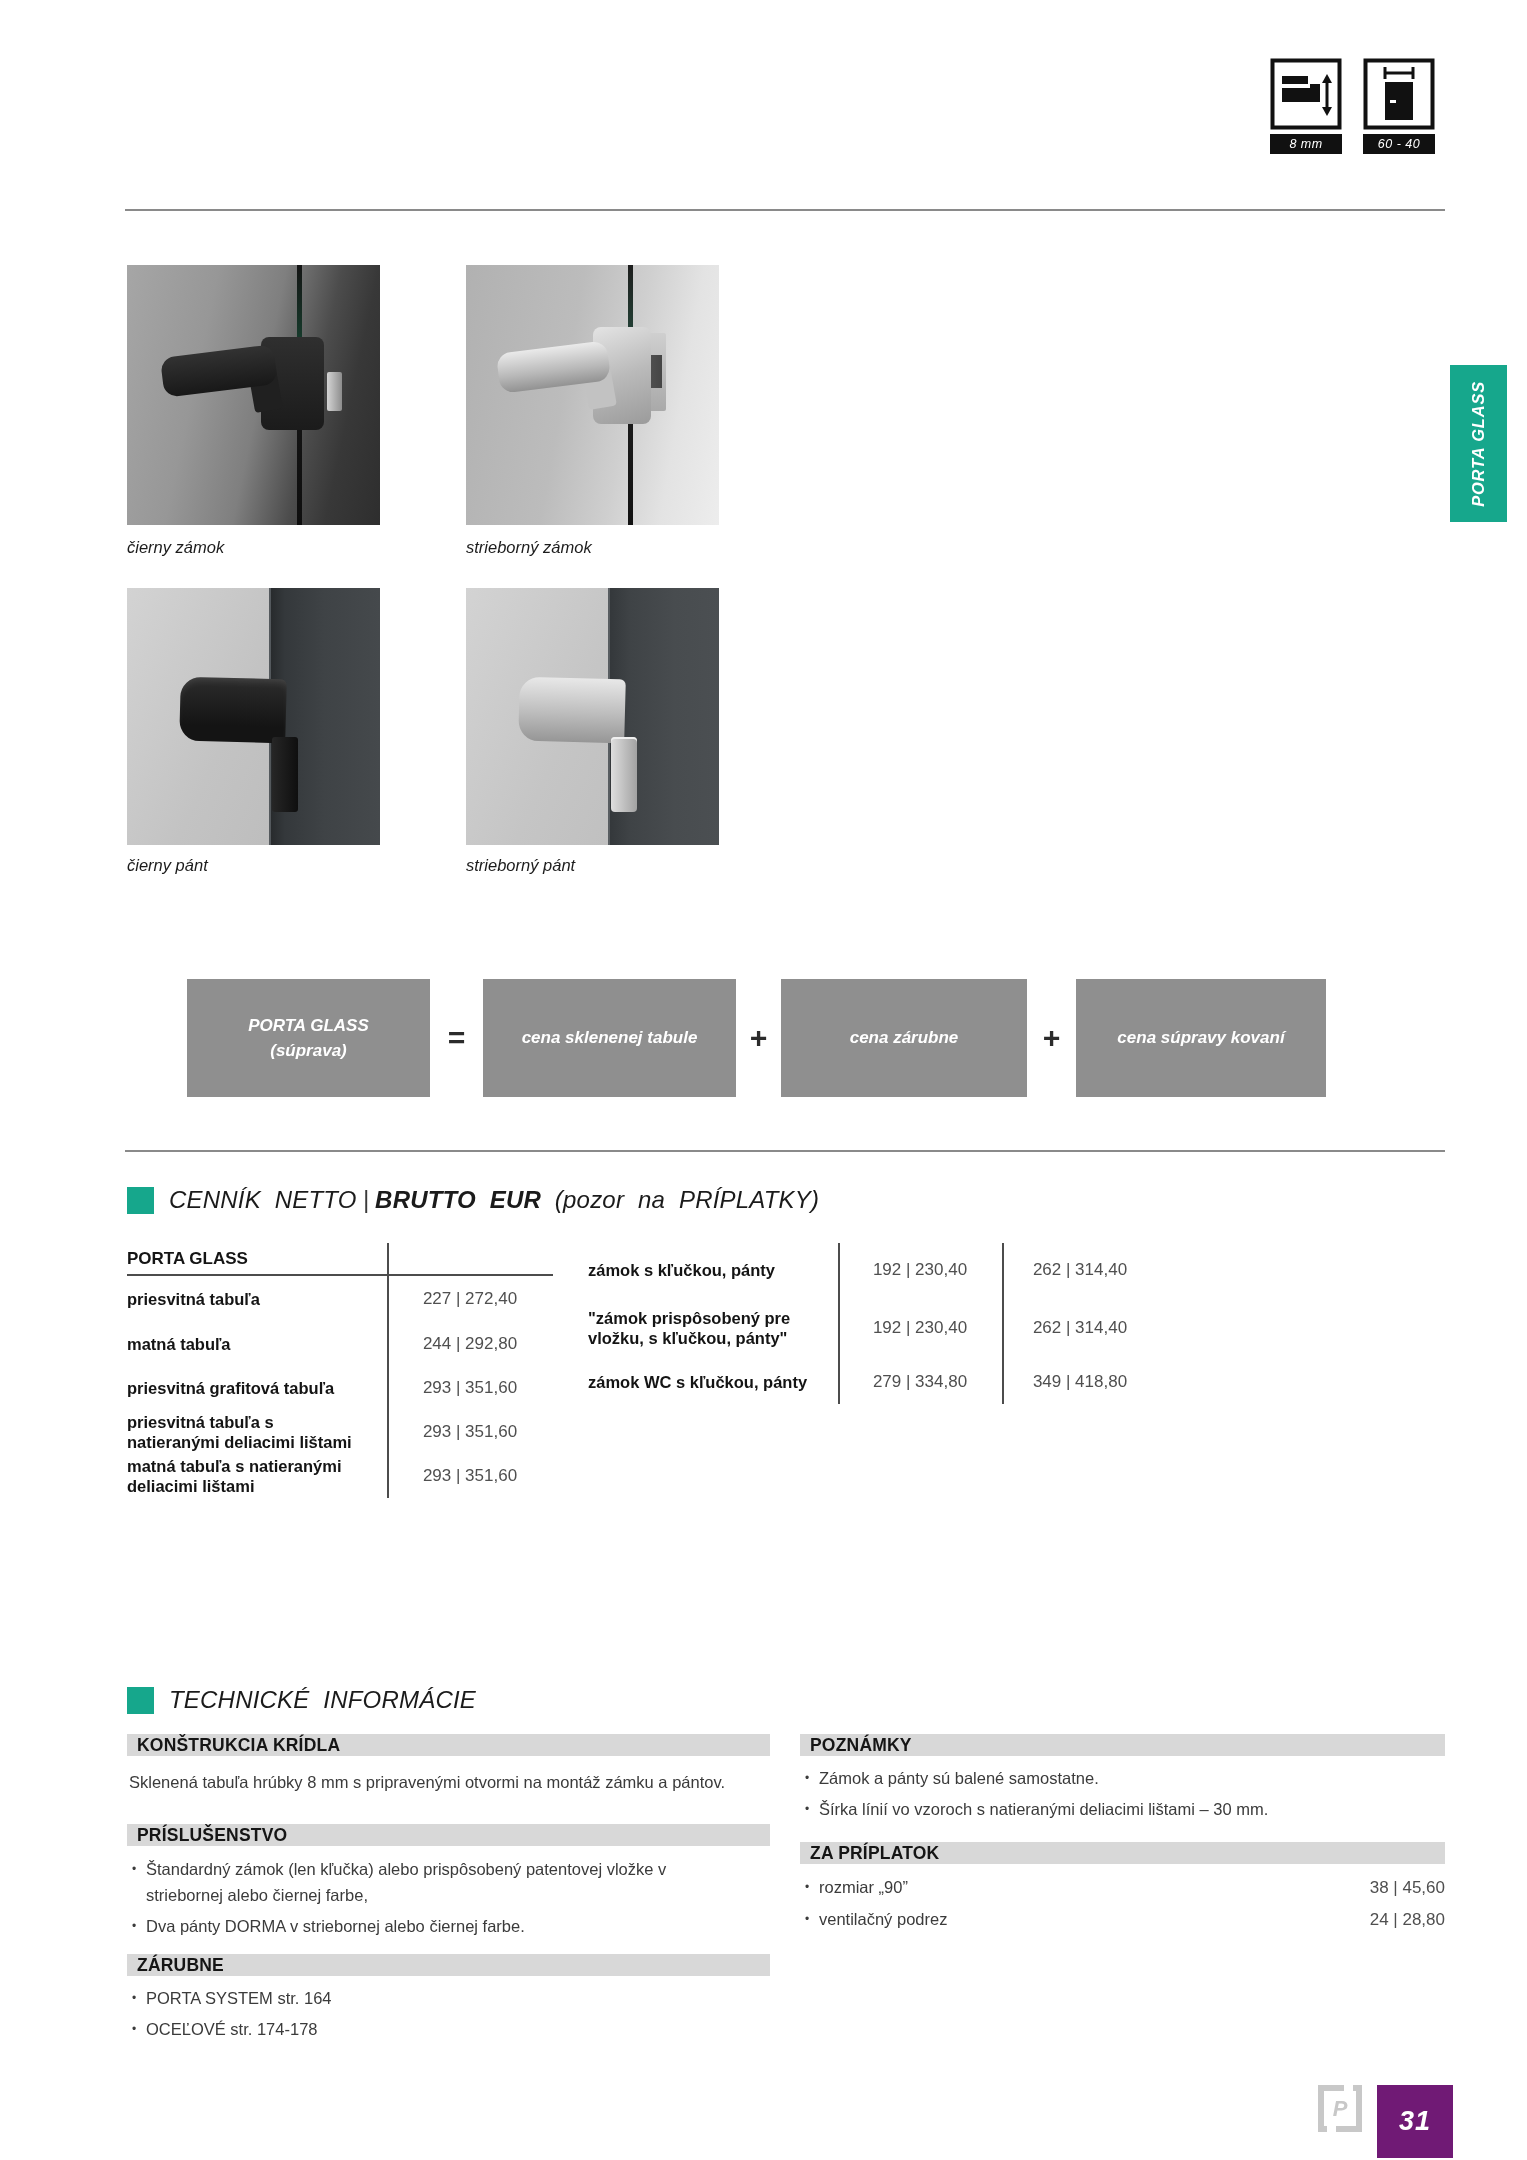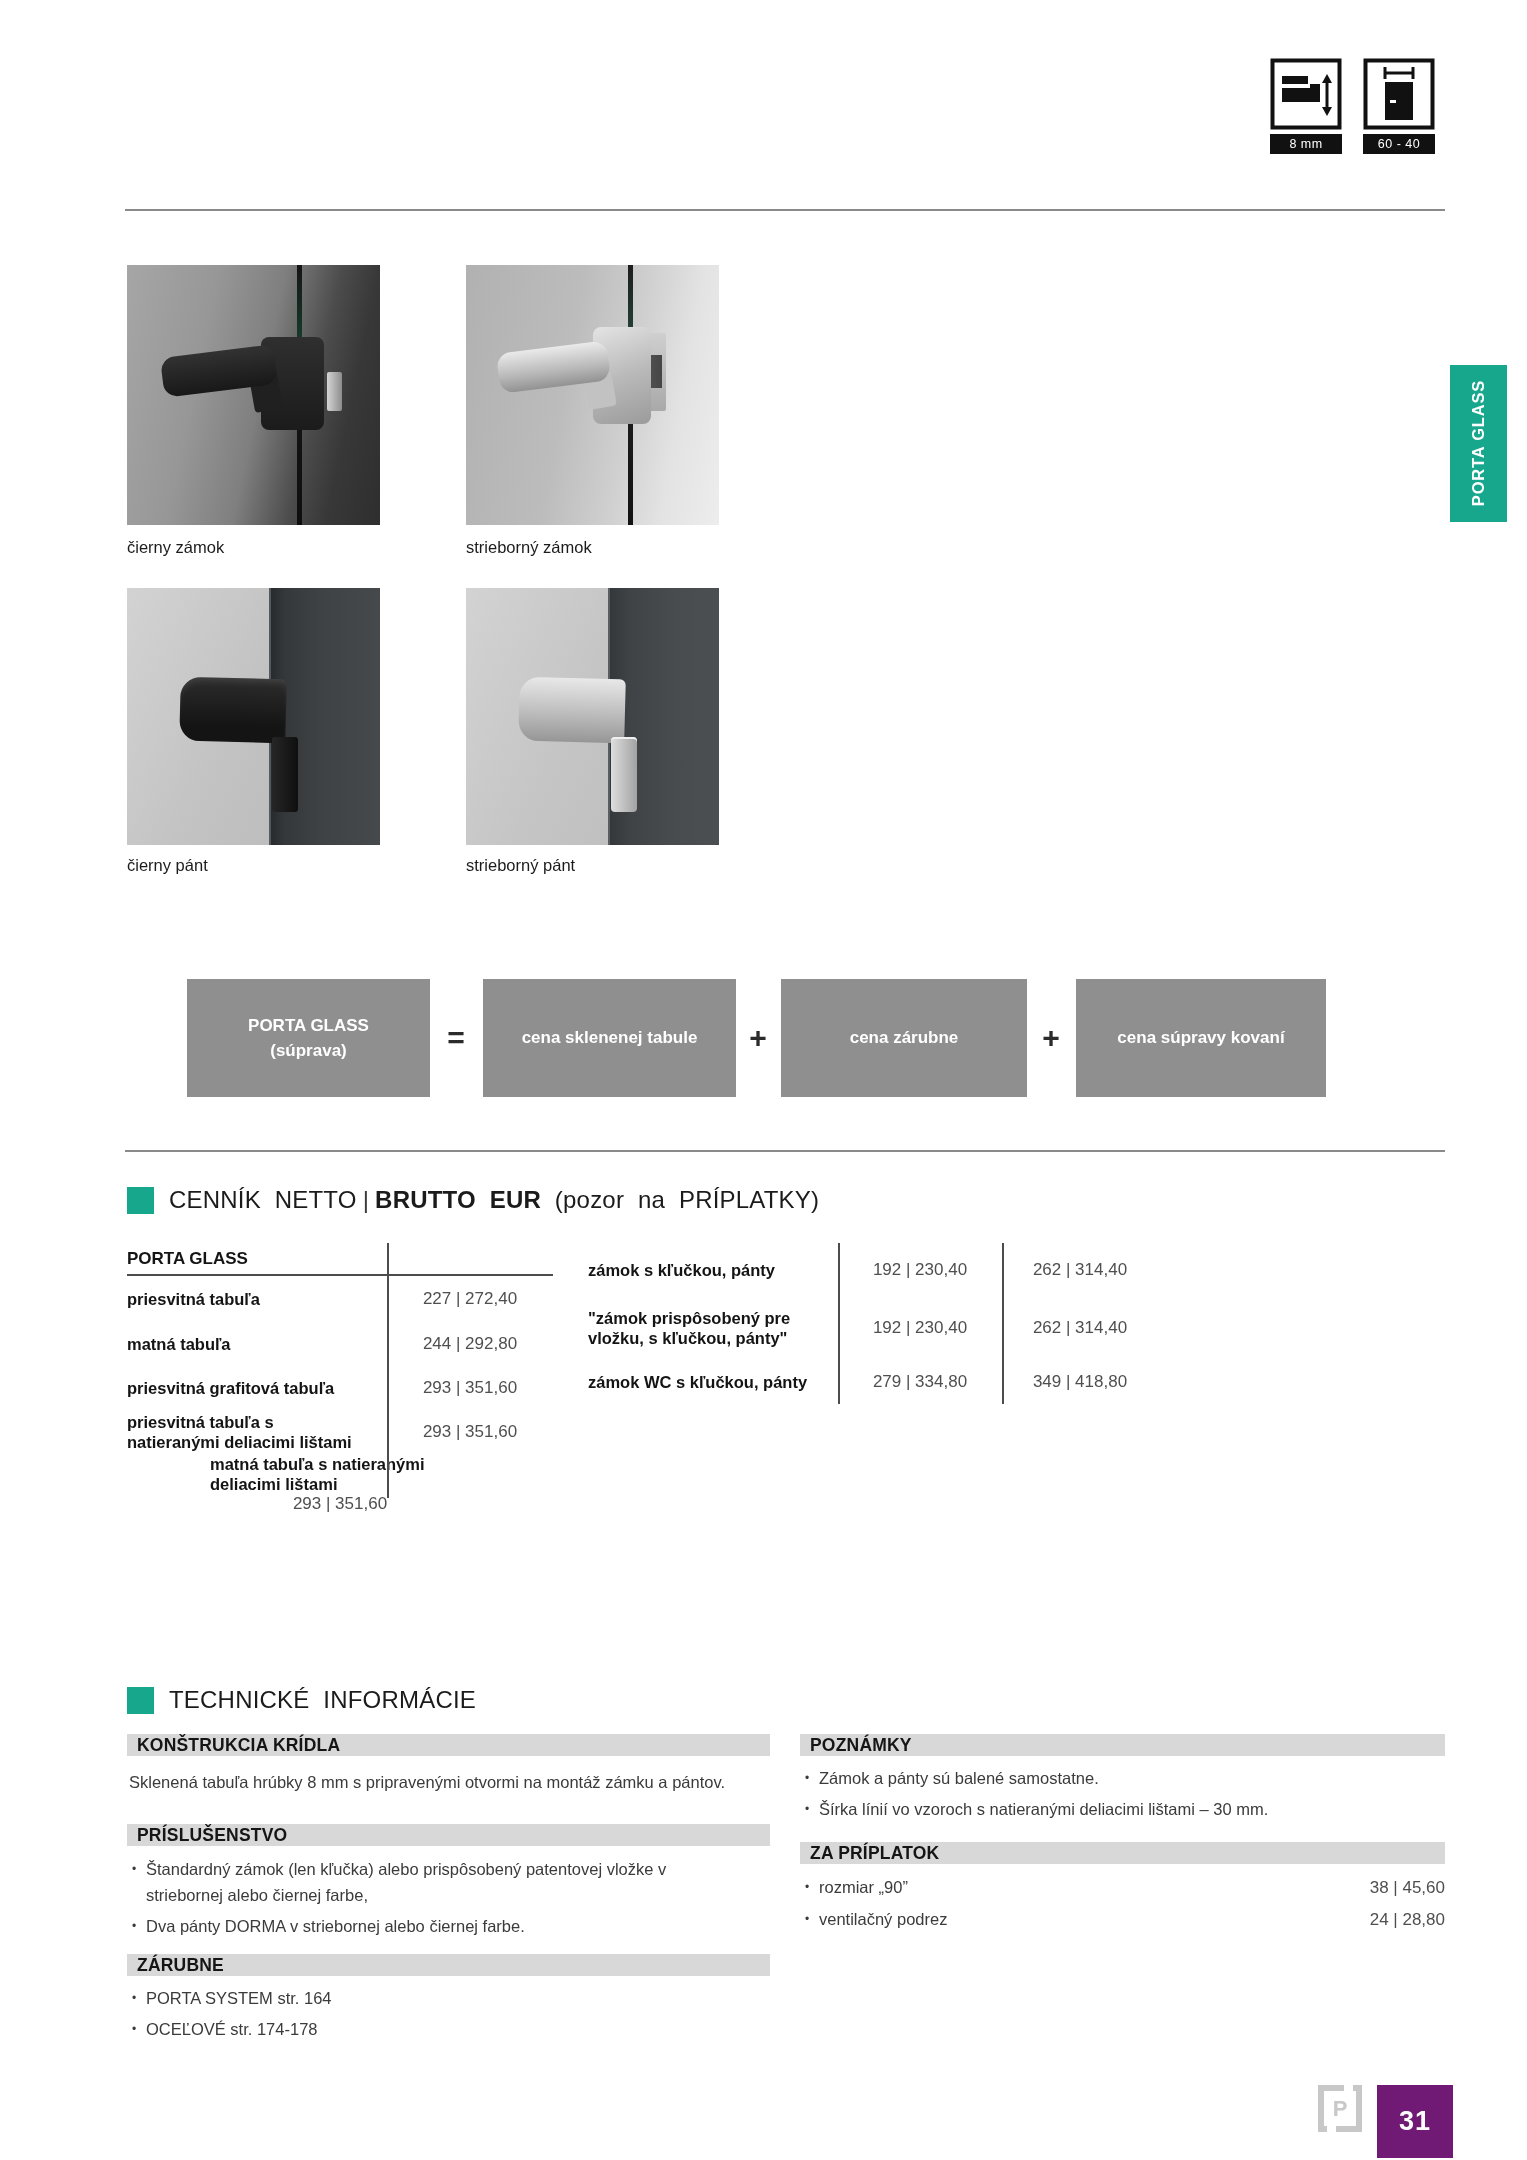--- a/index.html
+++ b/index.html
@@ -2,21 +2,21 @@
 <html><head>
 <meta charset="utf-8">
 <style>
   * { margin:0; padding:0; box-sizing:border-box; }
   html,body { background:#ffffff; }
   body {
     position:relative; width:1527px; height:2160px;
     font-family:"Liberation Sans","DejaVu Sans",sans-serif;
     color:#1a1a1a; overflow:hidden;
   }
-  .abs { position:absolute; }
+  .abs { position:absolute;font-style:italic; }
 
   
   .spec-icons { left:1270px; top:58px; display:flex; gap:21px; }
   .spec-icon { width:72px; display:flex; flex-direction:column; }
   .spec-box { width:72px; height:72px; }
   .spec-label { margin-top:4px; height:20px; background:#111111; color:#ffffff;
     font-size:12.5px; display:flex; align-items:center; justify-content:center; letter-spacing:.5px; }
 
   
   .rule { left:125px; width:1320px; height:2px; background:#8a8a8a; }
@@ -239,21 +239,21 @@
     <div class="t-val">244 | 292,80</div>
   </div>
   <div class="t-row" style="height:44px;">
     <div class="t-label">priesvitná grafitová tabuľa</div>
     <div class="t-val">293 | 351,60</div>
   </div>
   <div class="t-row" style="height:44px;">
     <div class="t-label">priesvitná tabuľa s natieranými deliacimi lištami</div>
     <div class="t-val">293 | 351,60</div>
   </div>
-  <div class="t-row" style="height:44px;flex-direction:column;">
+  <div class="t-row" style="height:44px;">
     <div class="t-label">matná tabuľa s natieranými deliacimi lištami</div>
     <div class="t-val">293 | 351,60</div>
   </div>
 </div>
 
 <div class="tbl tbl-right">
   <div class="vline" style="left:250px;"></div>
   <div class="vline" style="left:414px;"></div>
   <div class="t-row" style="height:54px;">
     <div class="t-label">zámok s kľučkou, pánty</div>

